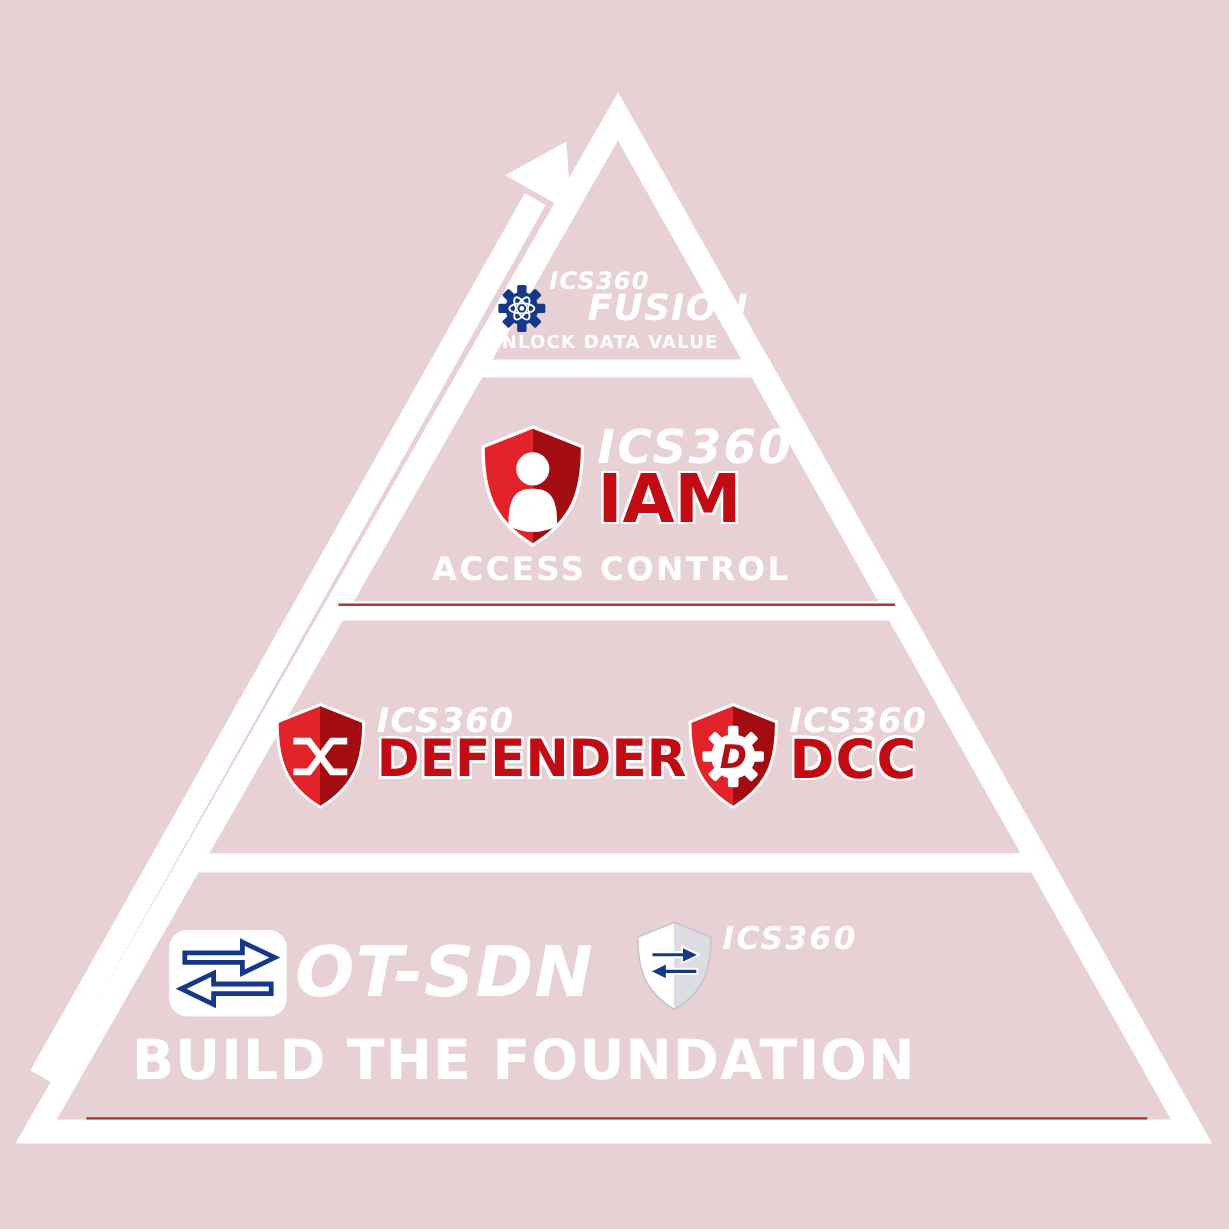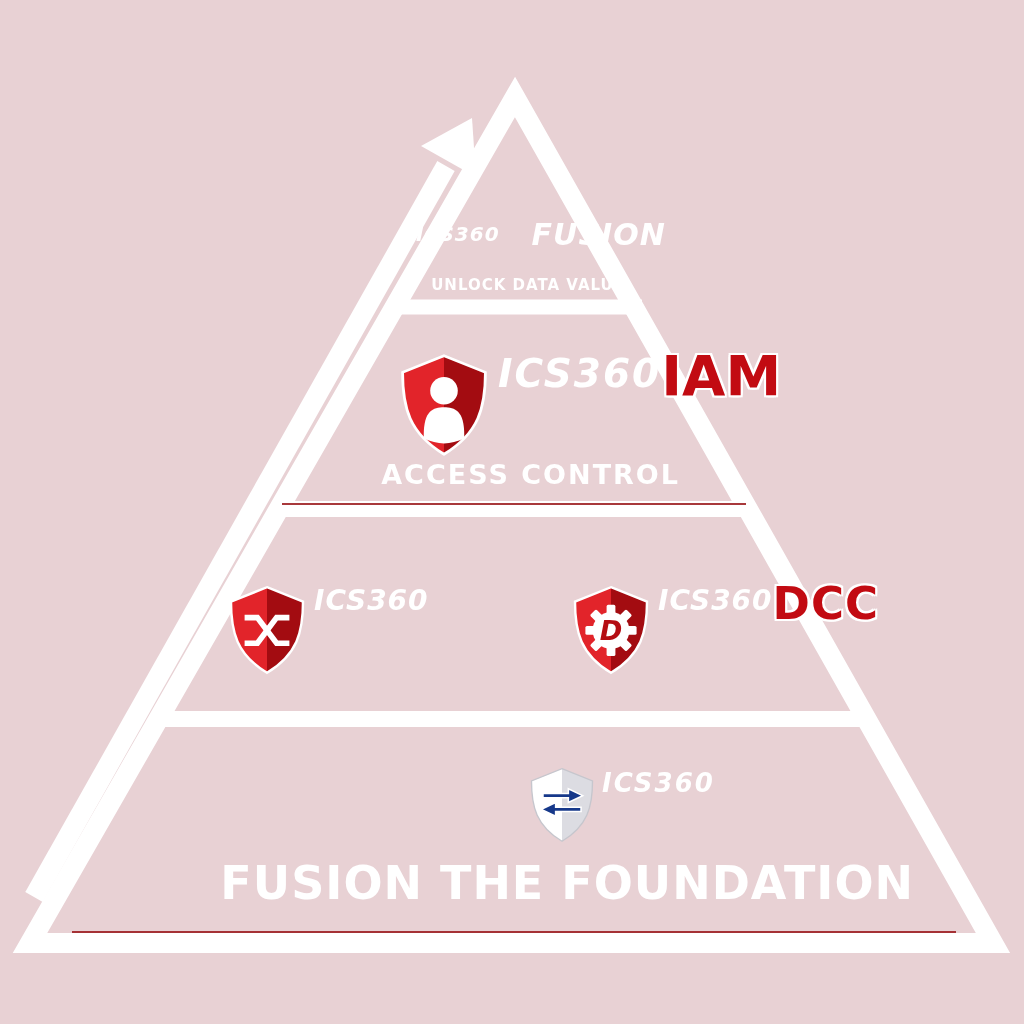--- a/index.html
+++ b/index.html
@@ -6,37 +6,37 @@
   body{
     width:1024px;height:1024px;
     background:#e8d1d4;
     font-family:"DejaVu Sans",sans-serif;
     overflow:hidden;
   }
   #stage{position:relative;width:1024px;height:1024px;}
   #backdrop{position:absolute;left:0;top:0;}
   .tier,.group,.tagline{position:absolute;}
   .logo-row{display:flex;align-items:flex-start;}
-  .logo-col{display:flex;flex-direction:row;}
+  .logo-col{display:flex;flex-direction:column;}
   .brand{
     font-style:italic;font-weight:700;color:#ffffff;
     letter-spacing:1px;line-height:1.05;white-space:nowrap;
   }
   .product-white{
     font-style:italic;font-weight:700;color:#ffffff;
     line-height:1.0;white-space:nowrap;
   }
   .product-red{
     font-weight:700;color:#c20b12;
     line-height:1.0;white-space:nowrap;
     text-shadow:-2px -2px 0 #fff,2px -2px 0 #fff,-2px 2px 0 #fff,2px 2px 0 #fff,
                 -2px 0 0 #fff,2px 0 0 #fff,0 -2px 0 #fff,0 2px 0 #fff;
   }
   .tagline{
-    font-weight:700;color:#ffffff;text-align:right;white-space:nowrap;
+    font-weight:700;color:#ffffff;text-align:left;white-space:nowrap;
   }
   
   .g-fusion{left:414px;top:222px;width:210px;}
   .g-fusion .brand{font-size:20px;margin-top:2px;}
   .g-fusion .product-white{font-size:30px;margin-top:-2px;letter-spacing:1px;margin-left:32px;}
   .g-fusion .logo-col{margin-left:2px;}
   .tl-1{left:405px;top:276px;width:220px;font-size:15px;letter-spacing:1px;}
   
   .g-iam{left:398px;top:352px;}
   .g-iam .brand{font-size:39px;letter-spacing:2px;}
@@ -140,20 +140,21 @@
     <div class="logo-row">
       <svg width="82" height="92" viewBox="0 0 100 115">
         <path d="M50 4 L95 22 C95 60 88 88 50 111 C12 88 5 60 5 22 Z" fill="url(#redShield)" stroke="#ffffff" stroke-width="3"></path>
         <g fill="none" stroke="#ffffff" stroke-width="7">
           <path d="M22 42 H38 L62 74 H78"></path>
           <path d="M22 74 H38 L62 42 H78"></path>
         </g>
       </svg>
       <div class="logo-col">
         <span class="brand">ICS360</span>
+        <span class="product-red">DEFENDER</span>
       </div>
     </div>
   </div>
   <div class="group g-dcc">
     <div class="logo-row">
       <svg width="82" height="92" viewBox="0 0 100 115">
         <path d="M50 4 L95 22 C95 60 88 88 50 111 C12 88 5 60 5 22 Z" fill="url(#redShield)" stroke="#ffffff" stroke-width="3"></path>
         <g fill="#ffffff">
           <circle cx="50" cy="58" r="23"></circle>
           <rect x="44.5" y="26" width="11" height="12" rx="2"></rect>
@@ -167,29 +168,41 @@
         </g>
         <text x="50" y="70" text-anchor="middle" font-family="DejaVu Sans, sans-serif" font-size="34" font-weight="bold" font-style="italic" fill="#b50d13">D</text>
       </svg>
       <div class="logo-col">
         <span class="brand">ICS360</span>
         <span class="product-red">DCC</span>
       </div>
     </div>
   </div>
 
+  <div class="group g-otsdn">
+    <div class="logo-row">
+      <svg width="104" height="74" viewBox="0 0 100 74">
+        <rect x="1" y="1" width="98" height="72" rx="15" fill="#ffffff"></rect>
+        <g fill="#ffffff" stroke="#16388a" stroke-width="4" stroke-linejoin="miter">
+          <path d="M14 20 L62 20 L62 11 L89 24 L62 37 L62 28 L14 28 Z"></path>
+          <path d="M86 46 L38 46 L38 37 L11 50 L38 63 L38 54 L86 54 Z"></path>
+        </g>
+      </svg>
+      <span class="product-white">OT-SDN</span>
+    </div>
+  </div>
   <div class="group g-flex">
     <div class="logo-row">
       <svg width="68" height="78" viewBox="0 0 100 115">
         <path d="M50 4 L95 22 C95 60 88 88 50 111 C12 88 5 60 5 22 Z" fill="url(#grayShield)" stroke="#c6c6cd" stroke-width="2"></path>
         <g transform="translate(11,25) scale(0.78)" fill="#16388a" stroke="#ffffff" stroke-width="3" stroke-linejoin="miter">
           <path d="M14 20 L62 20 L62 11 L89 24 L62 37 L62 28 L14 28 Z"></path>
           <path d="M86 46 L38 46 L38 37 L11 50 L38 63 L38 54 L86 54 Z"></path>
         </g>
       </svg>
       <div class="logo-col">
         <span class="brand">ICS360</span>
       </div>
     </div>
   </div>
-  <div class="tagline tl-4">FUSION THE FOUNDATION</div>
+  <div class="tagline tl-4">BUILD THE FOUNDATION</div>
 
 </div>
 
 </body></html>

